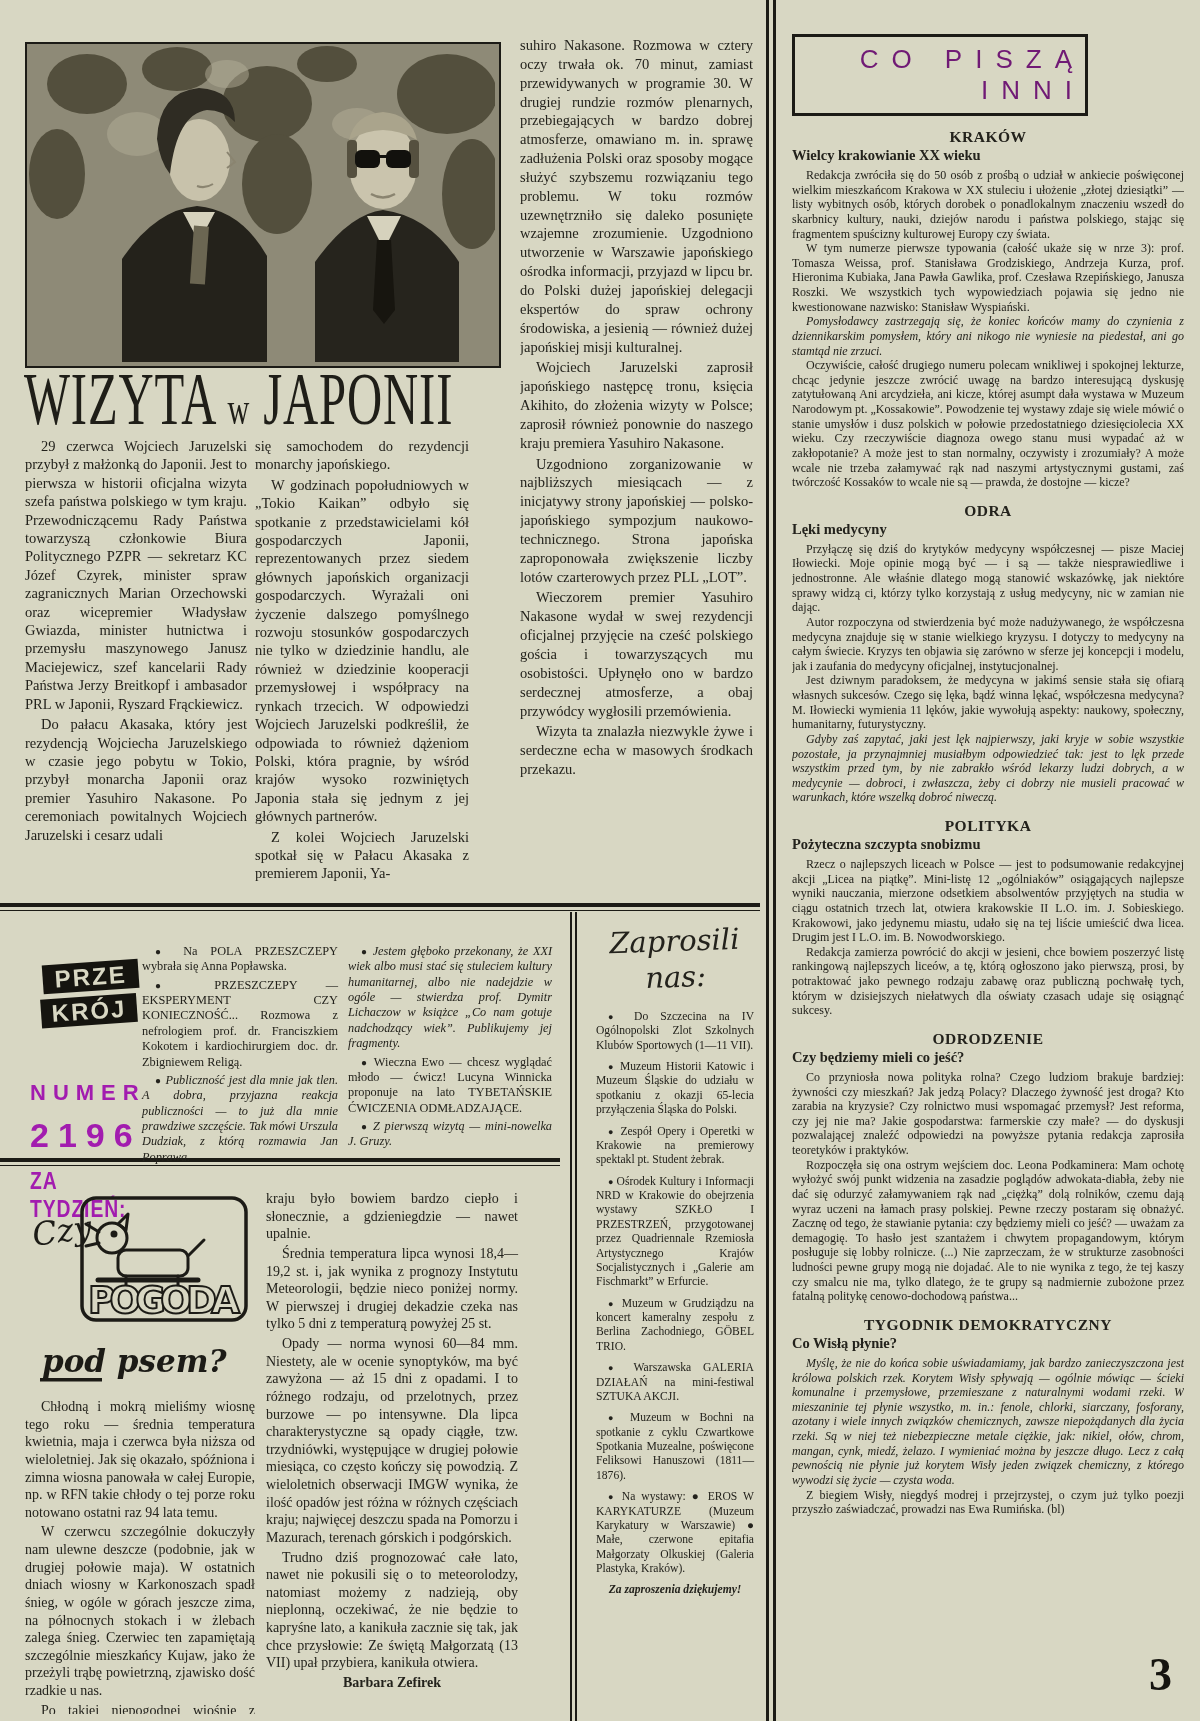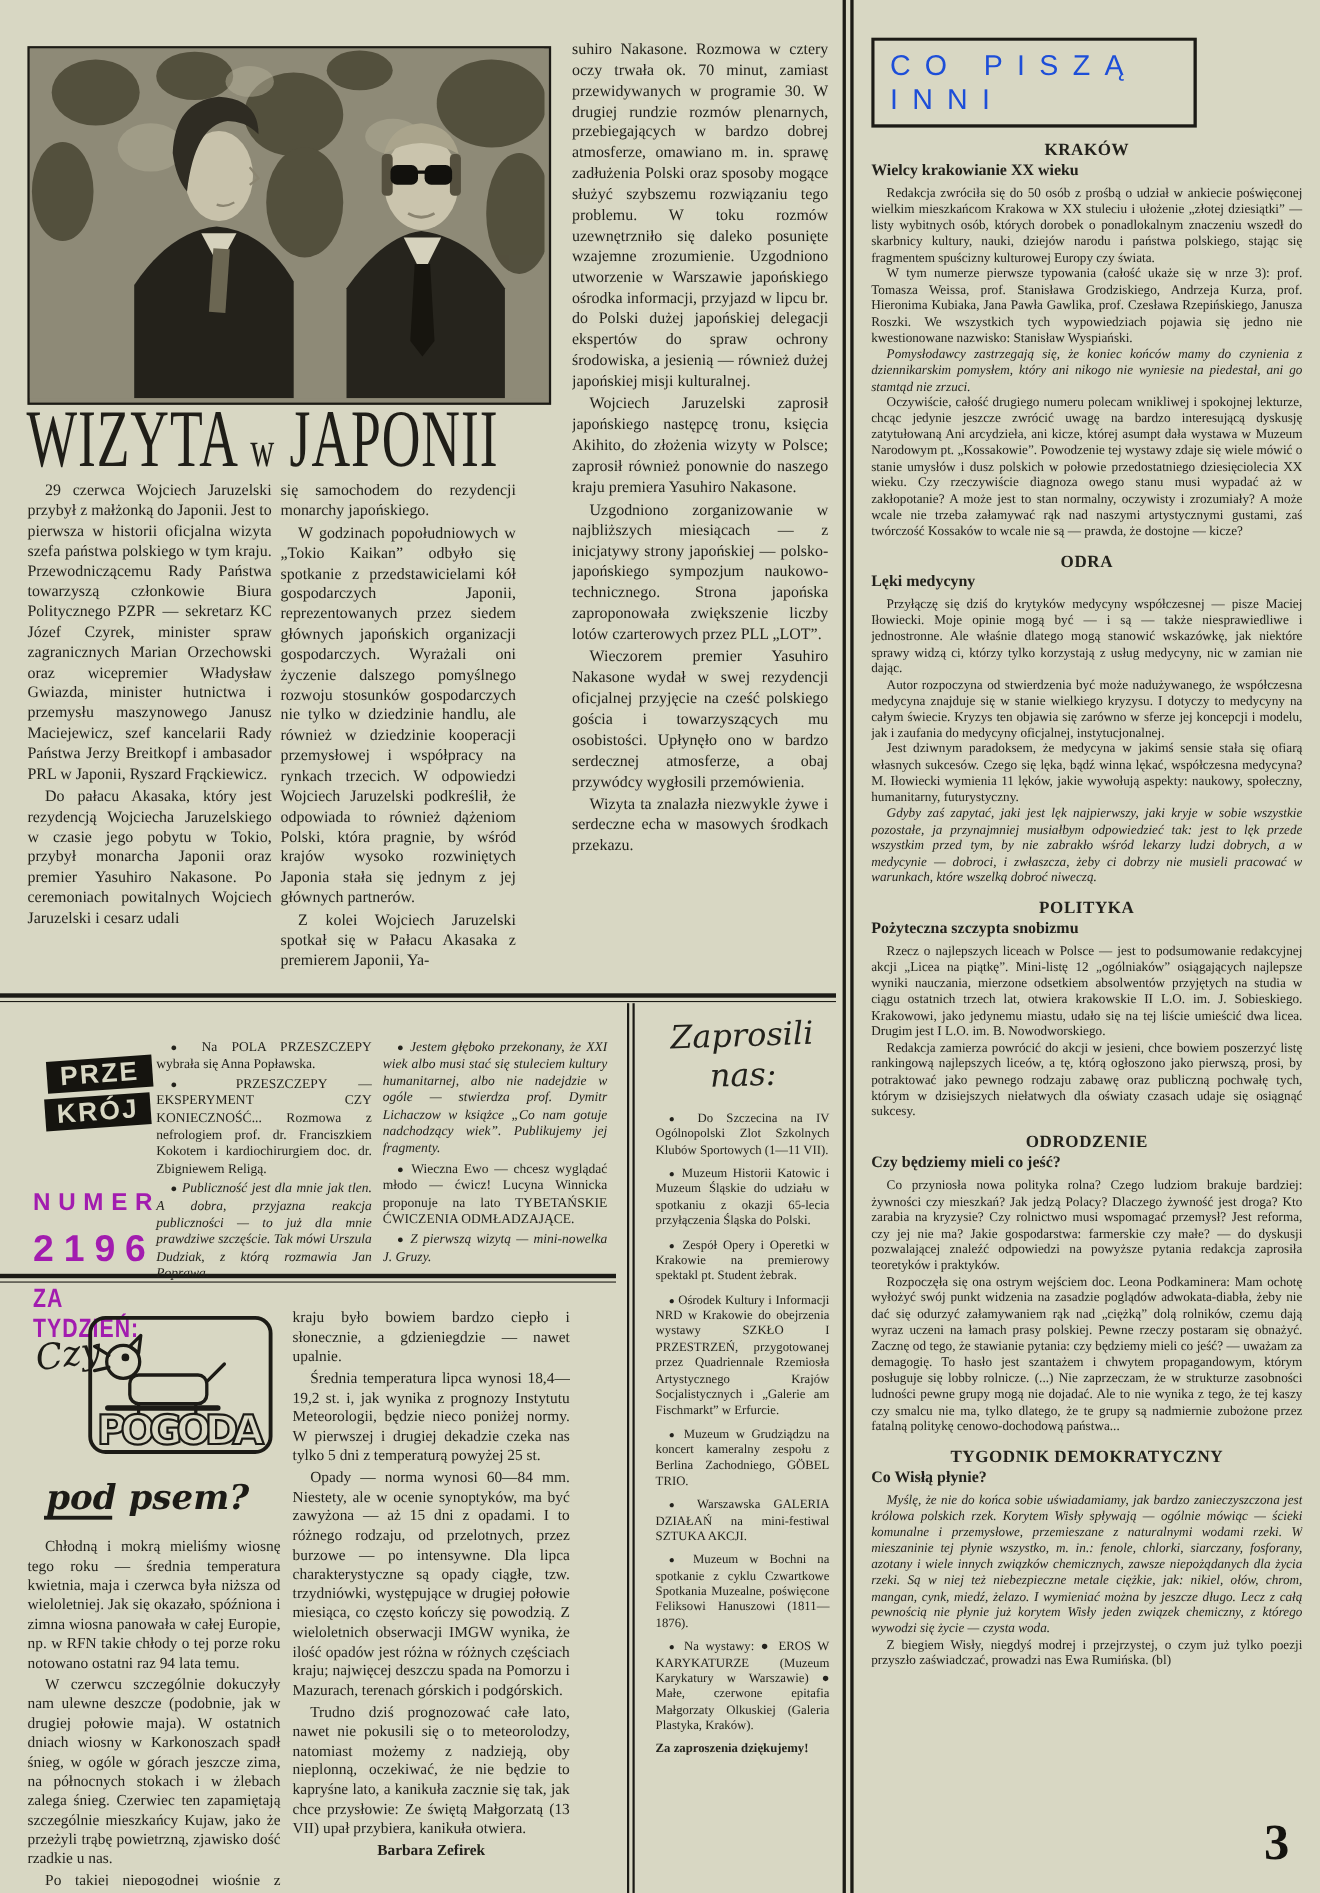--- a/index.html
+++ b/index.html
@@ -19,22 +19,22 @@
   
   .art-col{position:absolute;top:437px;font-size:14.5px;line-height:1.27;text-align:justify;}
   .art-col p,.sec-body p,.bullets p,.wx p{margin:0 0 2px 0;text-indent:16px;}
   .c1{left:25px;width:222px;}
   .c2{left:255px;width:214px;}
   .mid{position:absolute;left:520px;top:36px;width:233px;height:834px;font-size:14.5px;line-height:1.3;text-align:justify;overflow:hidden;}
   .mid p{margin:0 0 2px 0;text-indent:16px;}
   .cont p:first-child{text-indent:0;}
   
   .right-panel{position:absolute;left:792px;top:34px;width:392px;height:1660px;overflow:hidden;}
-  .cpi-box{width:276px;border:3px solid #1c1b16;padding:7px 0 7px 14px;text-align:left;
-           font-family:"Liberation Sans",sans-serif;font-size:26px;letter-spacing:13px;color:#1d4ed8;margin-bottom:6px;}
+  .cpi-box{width:276px;border:3px solid #1c1b16;padding:7px 0 7px 14px;text-align:right;
+           font-family:"Liberation Sans",sans-serif;font-size:26px;letter-spacing:13px;color:#701a75;margin-bottom:6px;}
   .src-head{font-size:15.5px;font-weight:bold;text-align:center;letter-spacing:.5px;margin:12px 0 1px 0;}
   .sec-title{font-size:14.5px;font-weight:bold;margin:0 0 4px 0;}
   .sec-body{font-size:12px;line-height:1.22;text-align:justify;}
   .sec-body p{margin:0;text-indent:14px;}
   .ital{font-style:italic;}
   .page-number{position:absolute;right:28px;bottom:20px;font-size:46px;font-weight:bold;color:#15140f;}
   
   .przekroj{position:absolute;left:44px;top:962px;width:96px;transform:rotate(-4deg);}
   .przekroj .row{background:#15140f;color:#d8d7c3;font-family:"Liberation Sans",sans-serif;font-weight:bold;
                  font-size:24px;line-height:1.05;text-align:center;padding:2px 4px;letter-spacing:2px;margin-bottom:5px;}
@@ -46,21 +46,21 @@
   .bullets{position:absolute;top:944px;font-size:12.3px;line-height:1.25;text-align:justify;}
   .bullets p{margin:0 0 3px 0;text-indent:13px;}
   .bullets p::before{content:"● ";font-size:10px;}
   .bul1{left:142px;width:196px;}
   .bul2{left:348px;width:204px;}
   
   .zap{position:absolute;left:596px;top:924px;width:158px;font-size:11.6px;line-height:1.24;text-align:justify;}
   .zap-title{font-style:italic;font-family:"DejaVu Serif",serif;font-size:29px;text-align:center;margin:0 0 14px 0;transform:rotate(-2deg);}
   .zap .bullets-inline p{margin:0 0 7px 0;text-indent:12px;}
   .zap .bullets-inline p::before{content:"● ";font-size:9px;}
-  .zap-footer{font-weight:bold;text-align:left;margin-top:6px;}
+  .zap-footer{font-style:italic;font-weight:bold;text-align:center;margin-top:6px;}
   
   .pogoda-logo{position:absolute;left:26px;top:1182px;width:232px;height:212px;}
   .wx{font-size:14px;line-height:1.26;text-align:justify;position:absolute;}
   .wx1{left:25px;top:1398px;width:230px;height:316px;overflow:hidden;}
   .wx2{left:266px;top:1190px;width:252px;}
   .byline{font-weight:bold;text-align:center;margin-top:1px;}
 </style>
 </head>
 <body>
 

